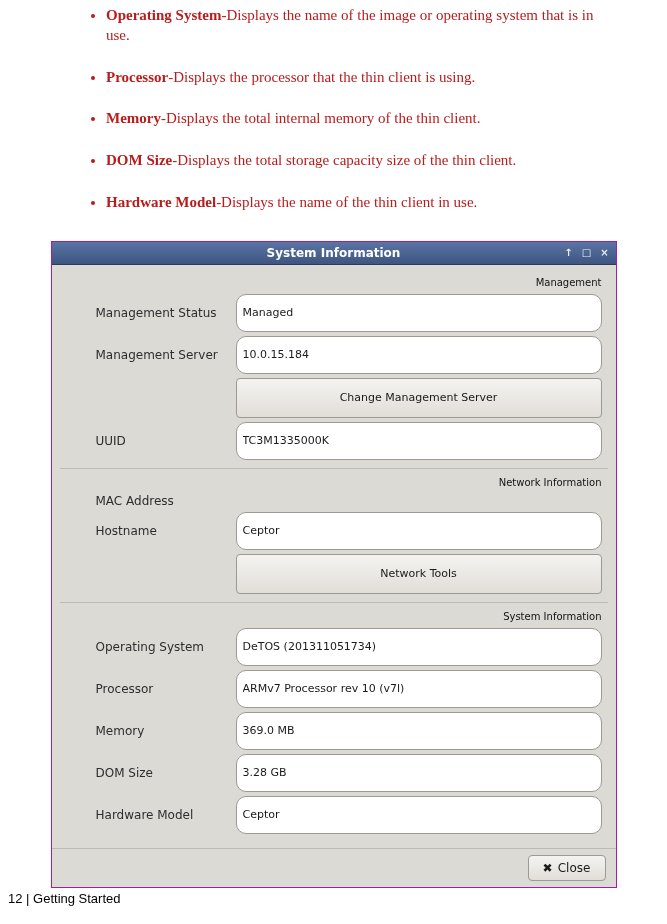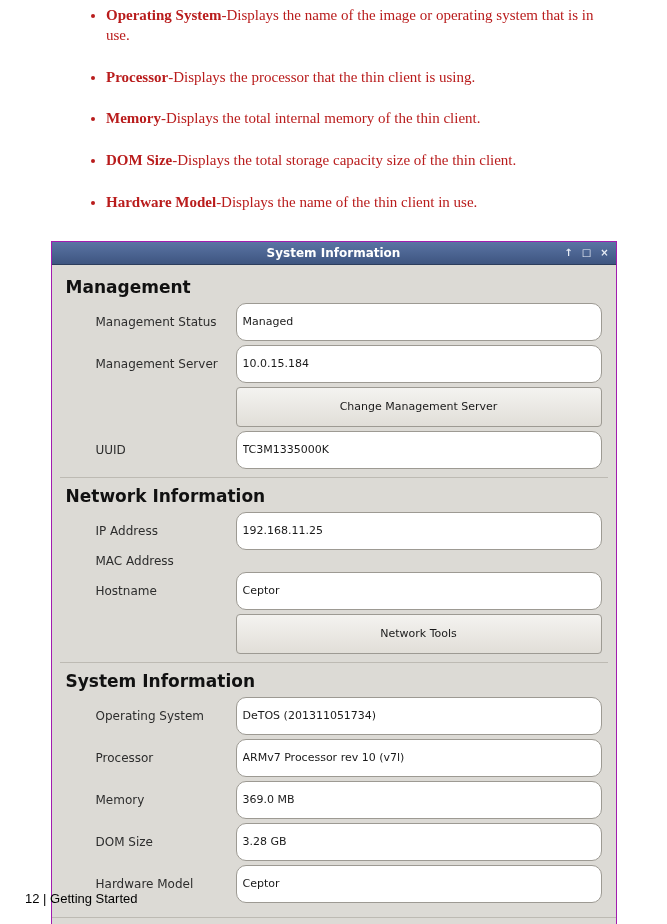--- a/index.html
+++ b/index.html
@@ -53,25 +53,26 @@
       display: inline-flex;
       align-items: center;
       justify-content: center;
       color: #e8edf6;
       font-size: 10px;
       line-height: 1;
       cursor: pointer;
     }
     .win-body { padding: 6px 14px 10px; }
     .section-header {
-      font-weight: bold;
-      font-size: 17px;
+      font-weight: normal;
+      font-size: 10px;
       color: #111;
       margin-top: 6px;
       margin-bottom: 6px;
+      text-align: right;
     }
     .row {
       display: flex;
       align-items: center;
       margin: 4px 0;
     }
     .row .lbl {
       flex: 0 0 170px;
       padding-left: 30px;
       font-size: 12px;
@@ -125,21 +126,21 @@
       font-size: 12px;
       cursor: pointer;
     }
     .close-btn .x-icon {
       font-weight: bold;
       font-size: 12px;
     }
     
     .page-footer {
       position: absolute;
-      left: 25px;
+      left: 8px;
       bottom: 18px;
       font-family: Arial, sans-serif;
       font-size: 13px;
       color: #000;
     }
   </style>
 </head>
 <body>
 
 <ul class="doc-bullets">
@@ -189,24 +190,20 @@
     <div class="row">
       <div class="lbl">UUID</div>
       <input class="field" readonly="" value="TC3M1335000K" style="">
     </div>
 
     <div class="hr"></div>
 
     <div class="section-header">Network Information</div>
 
     <div class="row">
-      <div class="lbl">IP Address</div>
-      <input class="field" readonly="" value="192.168.11.25" style="">
-    </div>
-    <div class="row">
       <div class="lbl">MAC Address</div>
     </div>
     <div class="row">
       <div class="lbl">Hostname</div>
       <input class="field" readonly="" value="Ceptor" style="">
     </div>
     <div class="row">
       <div class="lbl"></div>
       <div class="btn">Network Tools</div>
     </div>

